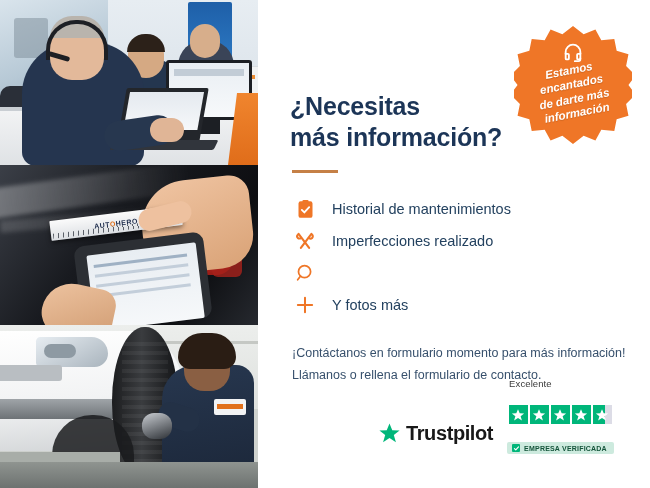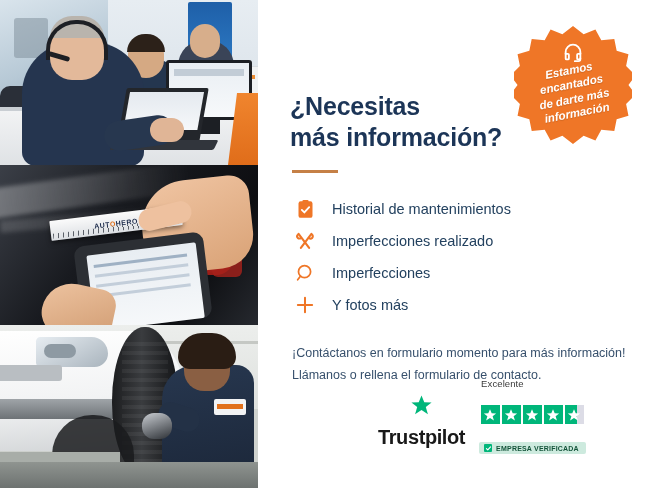--- a/index.html
+++ b/index.html
@@ -247,21 +247,21 @@
     line-height: 1.72;
     color: #37506c;
   }
 
   
   .trust {
     position: absolute;
     left: 120px; bottom: 34px;
     display: flex; align-items: flex-end; gap: 14px;
   }
-  .tp-logo { display: flex; align-items: center; gap: 5px; padding-bottom: 5px; flex-direction: column; }
+  .tp-logo { display: flex; align-items: flex-start; gap: 5px; padding-bottom: 5px; }
   .tp-word {
     font-size: 20px; font-weight: bold;
     color: #191919; letter-spacing: -.4px;
   }
   .tp-right { display: flex; flex-direction: column; align-items: center; gap: 16px; }
   .tp-rating {
     font-size: 9.5px; color: #3a3a3a; letter-spacing: .1px;
     align-self: flex-start; margin-left: 2px;
   }
   .tp-stars { display: flex; gap: 2px; }
@@ -419,21 +419,20 @@
         <span class="feature-label">Imperfecciones realizado</span>
       </li>
 
       <li class="feature">
         <span class="feature-icon">
           <svg viewBox="0 0 24 24" width="22" height="22" fill="none" stroke="#ef7627" stroke-width="1.9" stroke-linecap="round">
             <circle cx="11.5" cy="10.5" r="6.6"></circle>
             <path d="M7 15.6L4 19.4"></path>
           </svg>
         </span>
-        <span class="feature-label">Imperfecciones</span>
       </li>
 
 
       <li class="feature">
         <span class="feature-icon">
           <svg viewBox="0 0 24 24" width="22" height="22" fill="none" stroke="#ef7627" stroke-width="2.2" stroke-linecap="round">
             <path d="M12 4.2v15.6M4.2 12h15.6"></path>
           </svg>
         </span>
         <span class="feature-label">Y fotos más</span>

